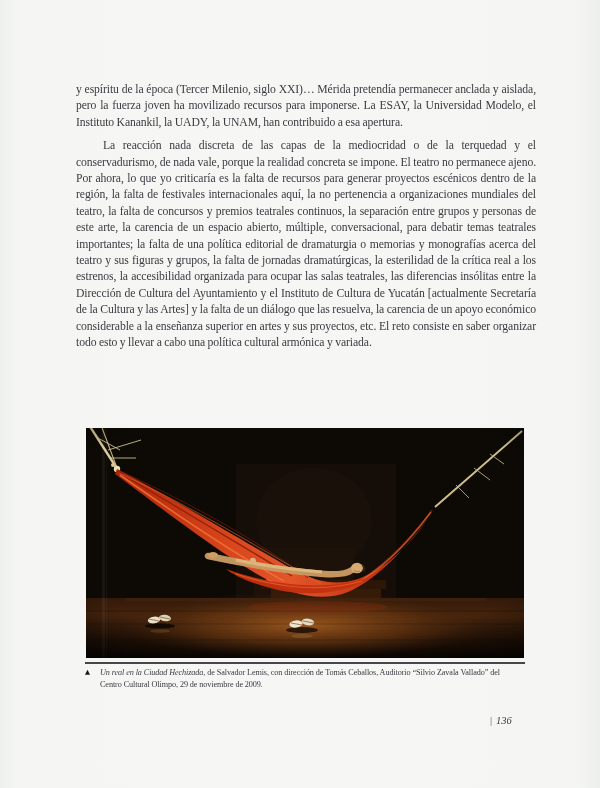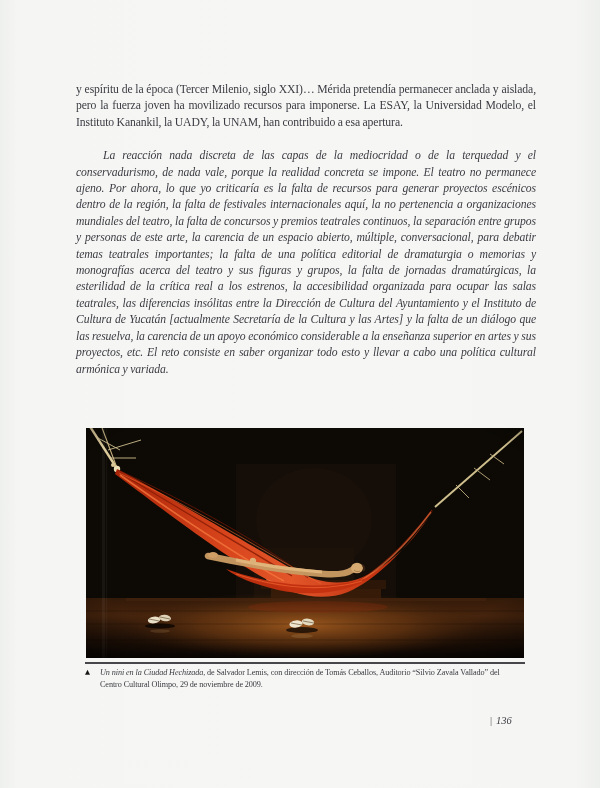--- a/index.html
+++ b/index.html
@@ -17,21 +17,21 @@
     position: absolute;
     left: 76px; top: 82px; width: 460px;
     color: #3b3b43;
     font-size: 11.7px;
     line-height: 16.4px;
     letter-spacing: -0.1px;
     word-spacing: -0.3px;
     text-align: justify;
   }
   .text-col p { margin: 0; }
-  .text-col p.indented { margin-top: 17px; text-indent: 27px; font-style: italic; }
+  .text-col p.indented { margin-top: 7px; text-indent: 27px; }
   .photo {
     position: absolute;
     left: 86px; top: 428px; width: 438px; height: 230px;
     background: #0d0a05;
   }
   .photo svg { display: block; }
   .cap-rule {
     position: absolute;
     left: 85px; top: 662px; width: 440px; height: 1.5px;
     background: #47474b;
@@ -178,21 +178,21 @@
       <rect x="16" y="0" width="3" height="230" fill="#ffffff" opacity="0.05"></rect>
       <rect x="20" y="0" width="1.2" height="230" fill="#ffffff" opacity="0.04"></rect>
       <rect width="438" height="230" fill="url(#vigG)"></rect>
     </svg>
   </div>
 
   <div class="cap-rule"></div>
 
   <div class="caption">
     <span class="cap-marker">▲</span>
-    <span class="cap-body"><span class="cap-title">Un nini en la Ciudad Hechizada</span><span>, de Salvador Lemis, con dirección de Tomás Ceballos, Auditorio “Silvio Zavala Vallado” del Centro Cultural Olimpo, 29 de noviembre de 2009.</span></span>
+    <span class="cap-body"><span class="cap-title">Un real en la Ciudad Hechizada</span><span>, de Salvador Lemis, con dirección de Tomás Ceballos, Auditorio “Silvio Zavala Vallado” del Centro Cultural Olimpo, 29 de noviembre de 2009.</span></span>
   </div>
 
   <div class="pageno">
     <span class="bar">|</span>
     <span>136</span>
   </div>
 
 </div>
 
 </body></html>

